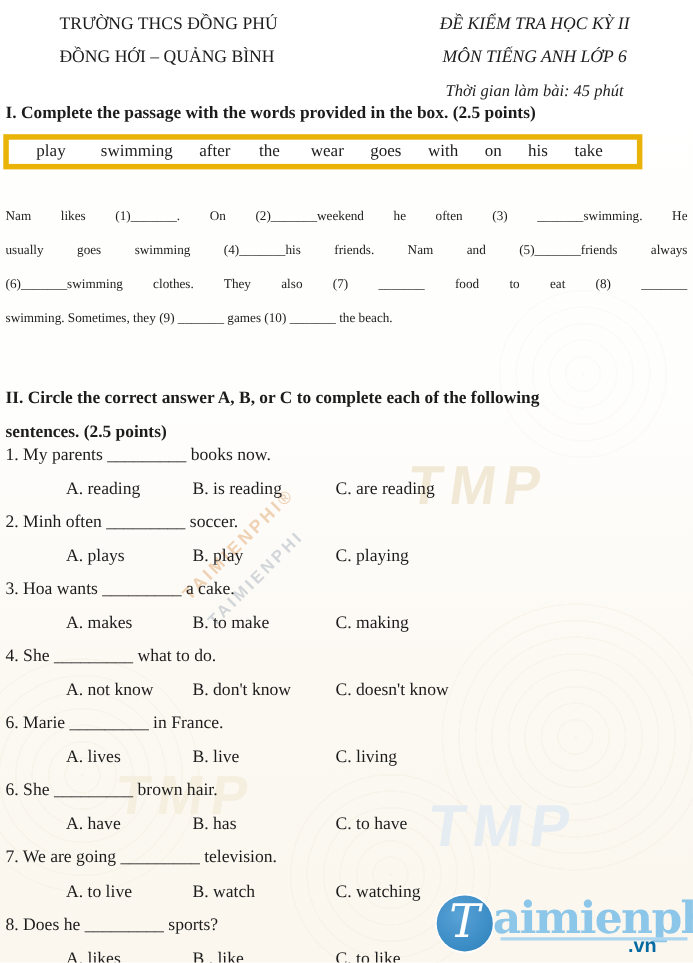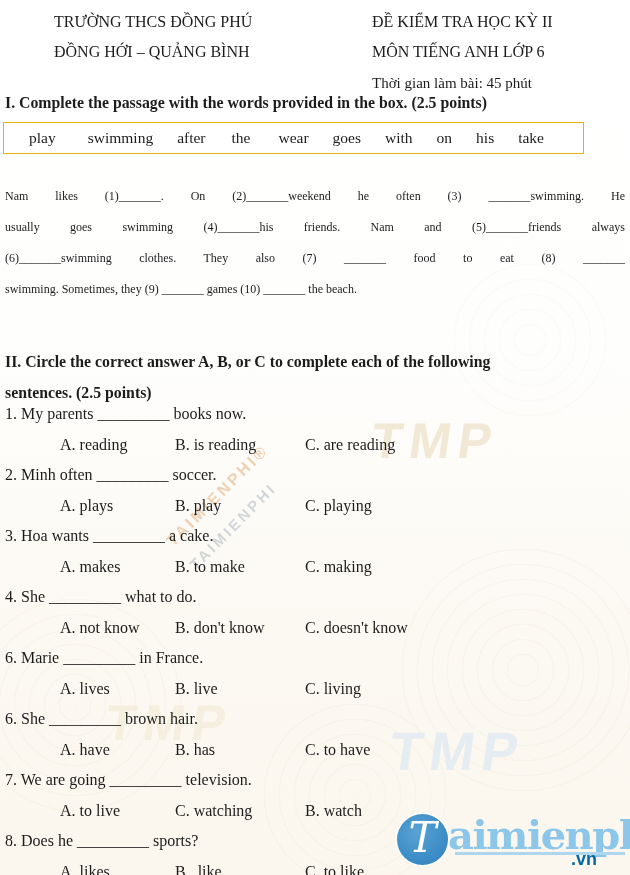--- a/index.html
+++ b/index.html
@@ -29,28 +29,28 @@
   .tmp3 { left:390px; top:720px; font-size:54px; color:rgba(228,236,242,0.95); }
   .diag {
     position:absolute; font-family:"Liberation Sans",sans-serif; font-weight:bold;
     transform:rotate(-45deg); transform-origin:left bottom; pointer-events:none;
   }
   .diag1 { left:176px; top:532px; font-size:16px; letter-spacing:3px; color:rgba(226,168,112,0.5); }
   .diag2 { left:198px; top:556px; font-size:15px; letter-spacing:3px; color:rgba(158,168,182,0.45); }
 
   
   .hdr-left  { left:54px;  top:7px;  font-size:16px; line-height:30px; }
-  .hdr-right { left:372px; top:7px;  width:228px; font-size:16px; line-height:30px; }
+  .hdr-right { left:372px; top:7px;  width:228px; text-align:center; font-size:16px; line-height:30px;font-style:italic; }
   .hdr-right .time { font-size:15px; margin-top:1px; }
 
   
   .s1-title { left:5px; top:94px; font-size:15.8px; font-weight:bold; }
   .wordbox {
     left:3px; top:122px; width:581px; height:32px;
-    border:1px solid #eab308; background:rgba(255,255,255,0.6);
+    border:5px solid #eab308; background:rgba(255,255,255,0.6);
     display:flex; align-items:center; gap:24px; padding-left:25px;
     font-size:15.5px;
   }
   .wordbox span:nth-child(1) { margin-right:8px; }
   .wordbox span:nth-child(3) { margin-right:2px; }
   .wordbox span:nth-child(4) { margin-right:4px; }
 
   .passage { left:5px; top:181px; width:620px; font-size:12px; }
   .passage .pline { height:31px; line-height:31px; white-space:nowrap; }
   .passage .just { text-align:justify; text-align-last:justify; white-space:normal; height:31px; overflow:hidden; }
@@ -170,22 +170,22 @@
   </div>
   <div class="q-text">6. She _________ brown hair.</div>
   <div class="opt-row">
     <span>A. have</span>
     <span>B. has</span>
     <span>C. to have</span>
   </div>
   <div class="q-text">7. We are going _________ television.</div>
   <div class="opt-row">
     <span>A. to live</span>
+    <span>B. watch</span>
     <span>C. watching</span>
-    <span>B. watch</span>
   </div>
   <div class="q-text">8. Does he _________ sports?</div>
   <div class="opt-row">
     <span>A. likes</span>
     <span>B . like</span>
     <span>C. to like</span>
   </div>
 </div>
 
 <div class="abs logo-circle">

